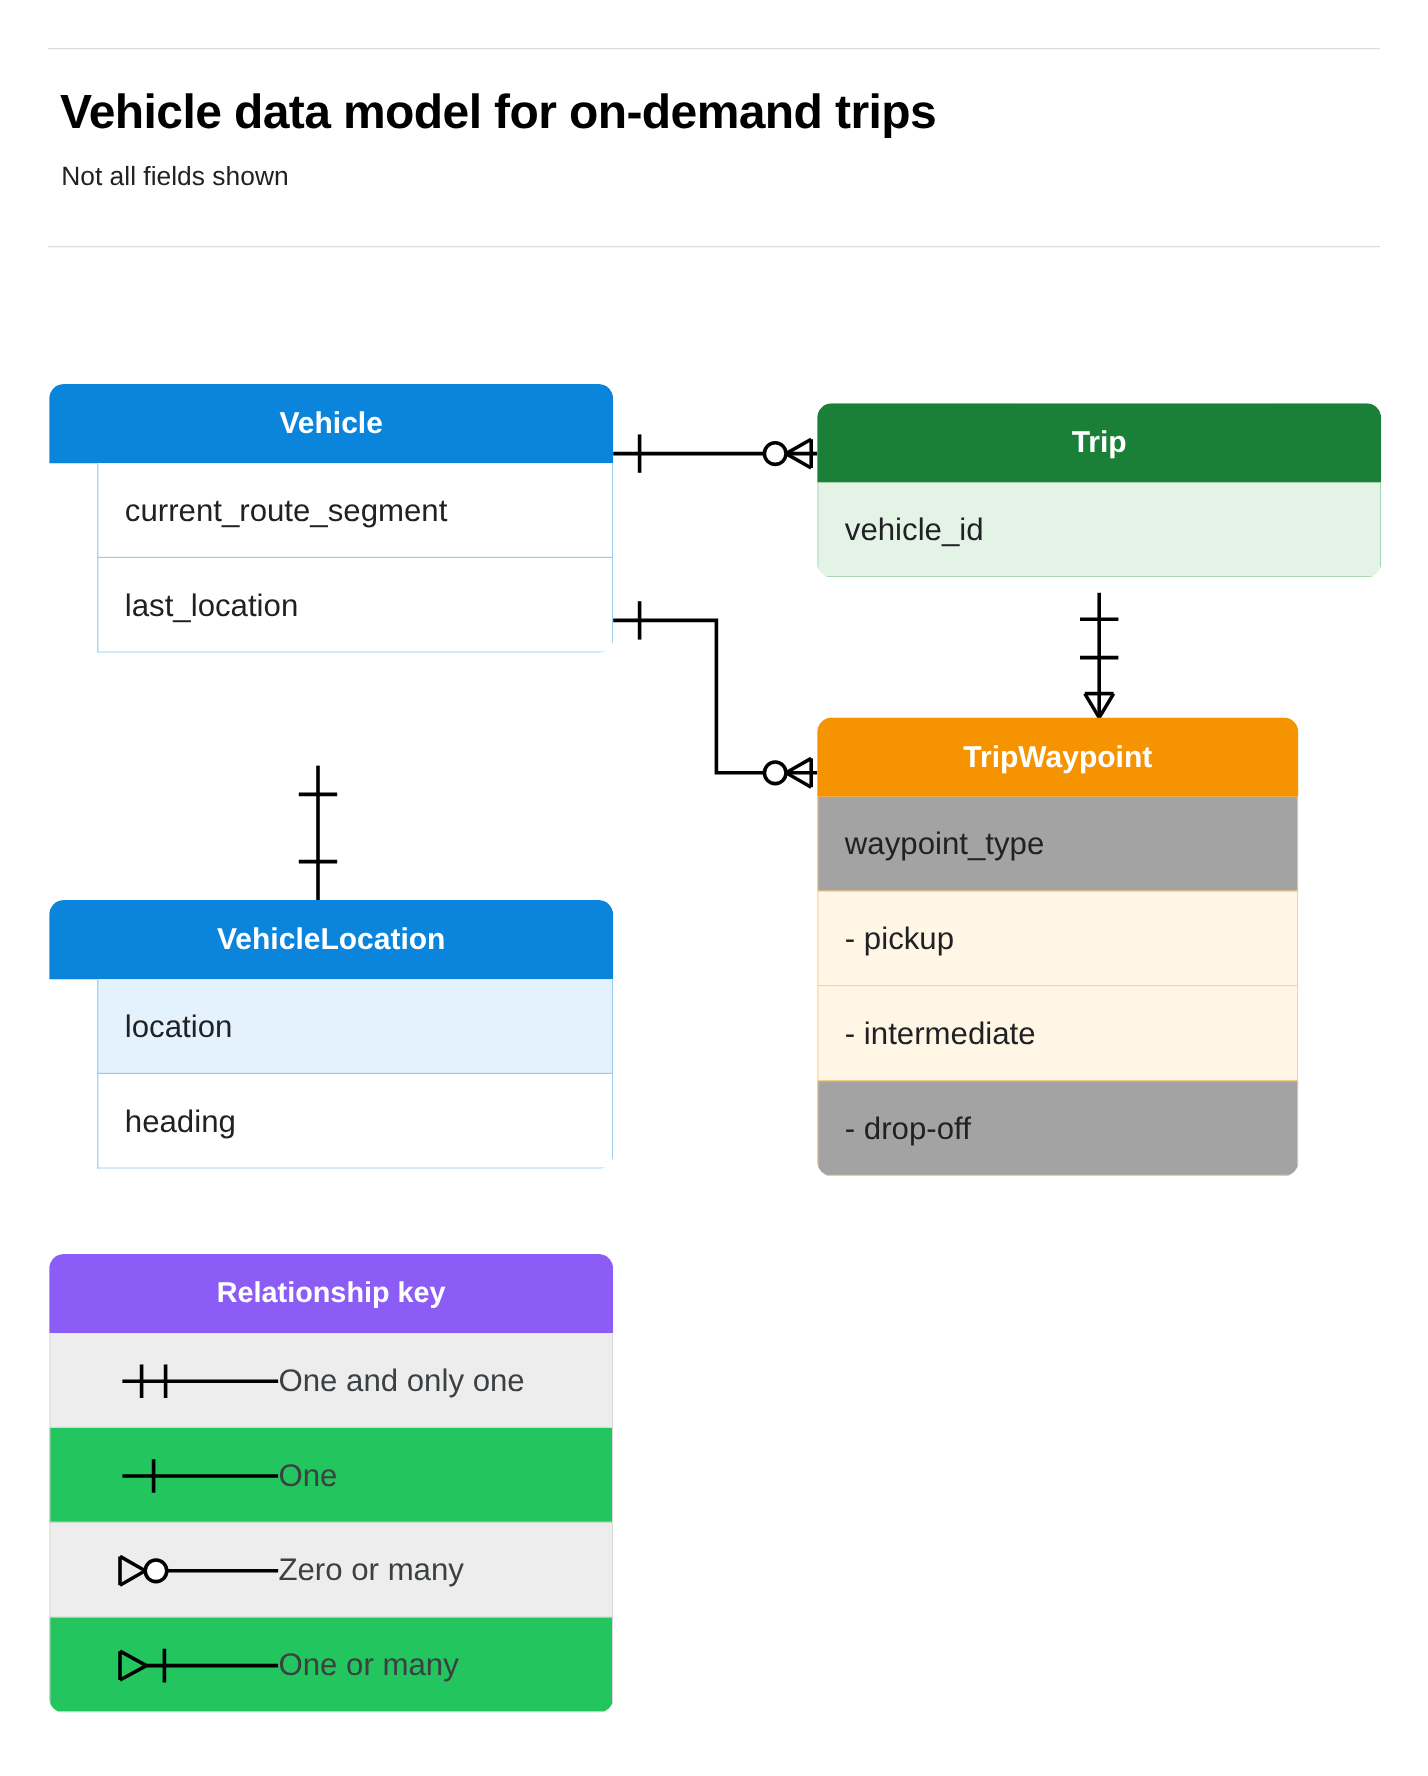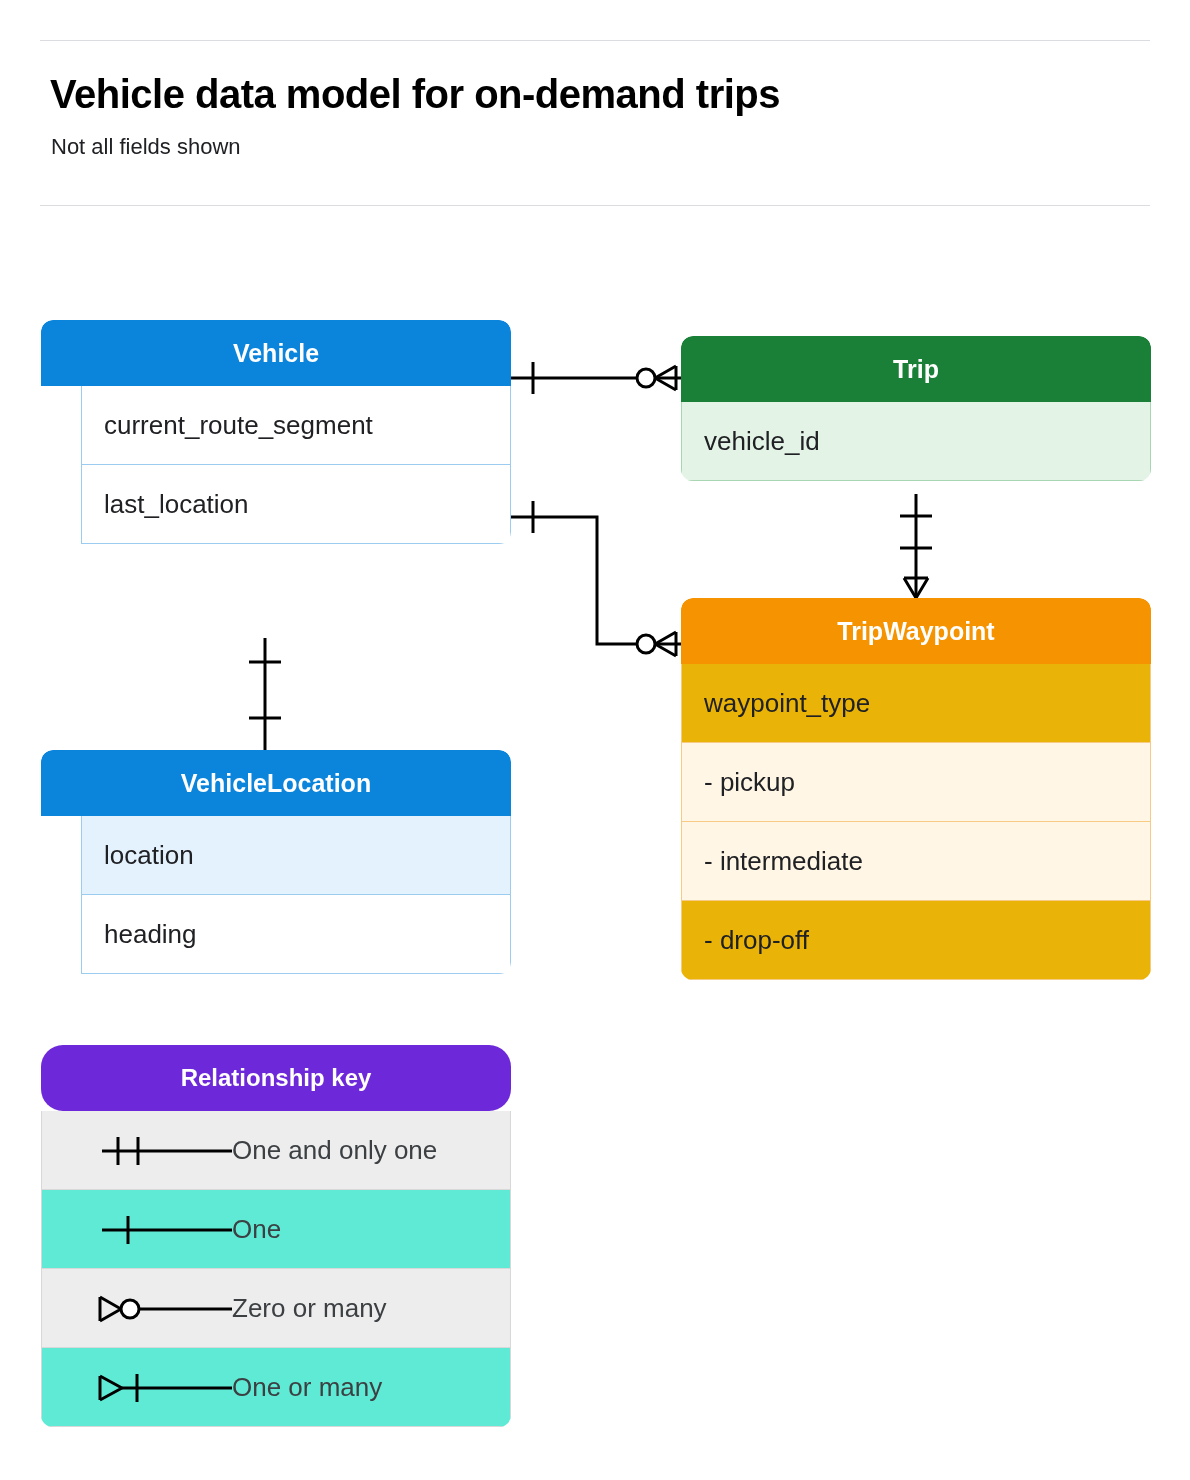--- a/index.html
+++ b/index.html
@@ -89,32 +89,32 @@
     background: #e3f3e6;
     border-left: 1px solid #a8d6b3;
     border-right: 1px solid #a8d6b3;
     border-bottom: 1px solid #a8d6b3;
     color: #202124;
   }
 
   
   .orange .entity-header { background: #f59300; }
   .orange .row {
-    background: #eab308;
+    background: #a3a3a3;
     border-left: 1px solid #f7cb84;
     border-right: 1px solid #f7cb84;
     border-bottom: 1px solid #f7cb84;
     color: #202124;
   }
   .orange .row.alt { background: #fff6e5; }
 
   
-  .grey .entity-header { background: #6d28d9; font-size: 24px; border-radius: 22px; }
+  .grey .entity-header { background: #8b5cf6; font-size: 24px; }
   .grey .row {
-    background: #5eead4;
+    background: #22c55e;
     border-left: 1px solid #d8d8d8;
     border-right: 1px solid #d8d8d8;
     border-bottom: 1px solid #d8d8d8;
     color: #3c4043;
     padding-left: 0;
     display: flex;
     align-items: center;
   }
   .grey .row.alt { background: #ededed; text-align: right; }
   .legend-symbol {
@@ -126,21 +126,21 @@
   .legend-label {
     font-size: 26px;
     line-height: 79px;
   }
 
   
   #vehicle       { left: 41px;  top: 320px;  width: 470px; }
   #vehicleloc    { left: 41px;  top: 750px;  width: 470px; }
   #legend        { left: 41px;  top: 1045px; width: 470px; }
   #trip          { left: 681px; top: 336px;  width: 470px; }
-  #tripwaypoint  { left: 681px; top: 598px;  width: 470px; }
+  #tripwaypoint  { left: 681px; top: 598px;  width: 401px; }
 
   
   #connectors {
     position: absolute;
     left: 0;
     top: 0;
     width: 1190px;
     height: 1480px;
     pointer-events: none;
   }

